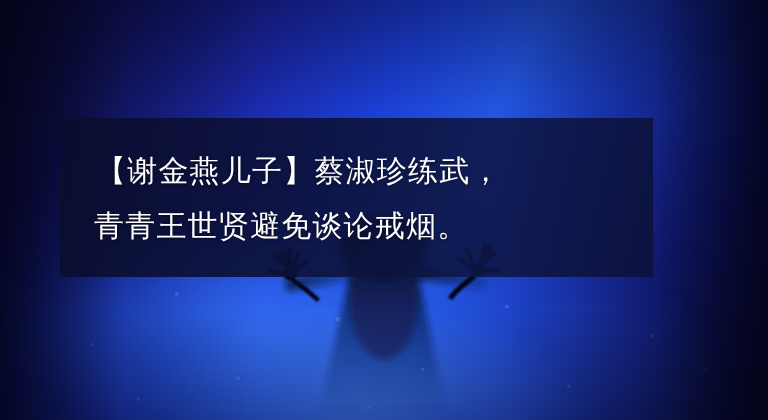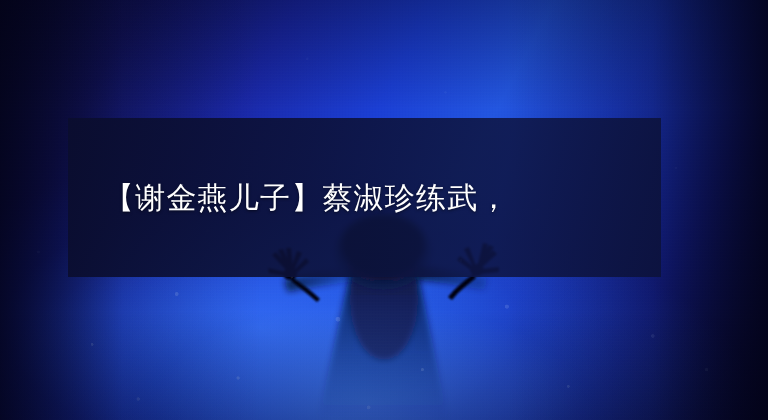--- a/index.html
+++ b/index.html
@@ -97,21 +97,21 @@
   .silhouette {
     position: absolute;
     left: 0; top: 0;
     width: 768px; height: 420px;
     pointer-events: none;
   }
 
   
   .caption-box {
     position: absolute;
-    left: 68px;
+    left: 60px;
     top: 118px;
     width: 593px;
     height: 159px;
     background: linear-gradient(100deg,
         rgba(10,13,46,0.93) 0%,
         rgba(12,17,56,0.90) 40%,
         rgba(14,22,70,0.88) 72%,
         rgba(12,18,60,0.92) 100%);
     display: flex;
     flex-direction: column;
@@ -202,15 +202,16 @@
       <path d="M473 274 C 464 281, 455 288, 448 297 L 452 300 C 459 291, 468 284, 476 278 Z"></path>
     </g>
   </svg>
 
   <div class="bg-droplets"></div>
   <div class="bg-noise"></div>
   <div class="bg-vignette"></div>
 
   <div class="caption-box">
     <div class="caption-line first">【谢金燕儿子】蔡淑珍练武，</div>
+    <div class="caption-line second">青青王世贤避免谈论戒烟。</div>
   </div>
 
 </div>
 
 </body></html>

